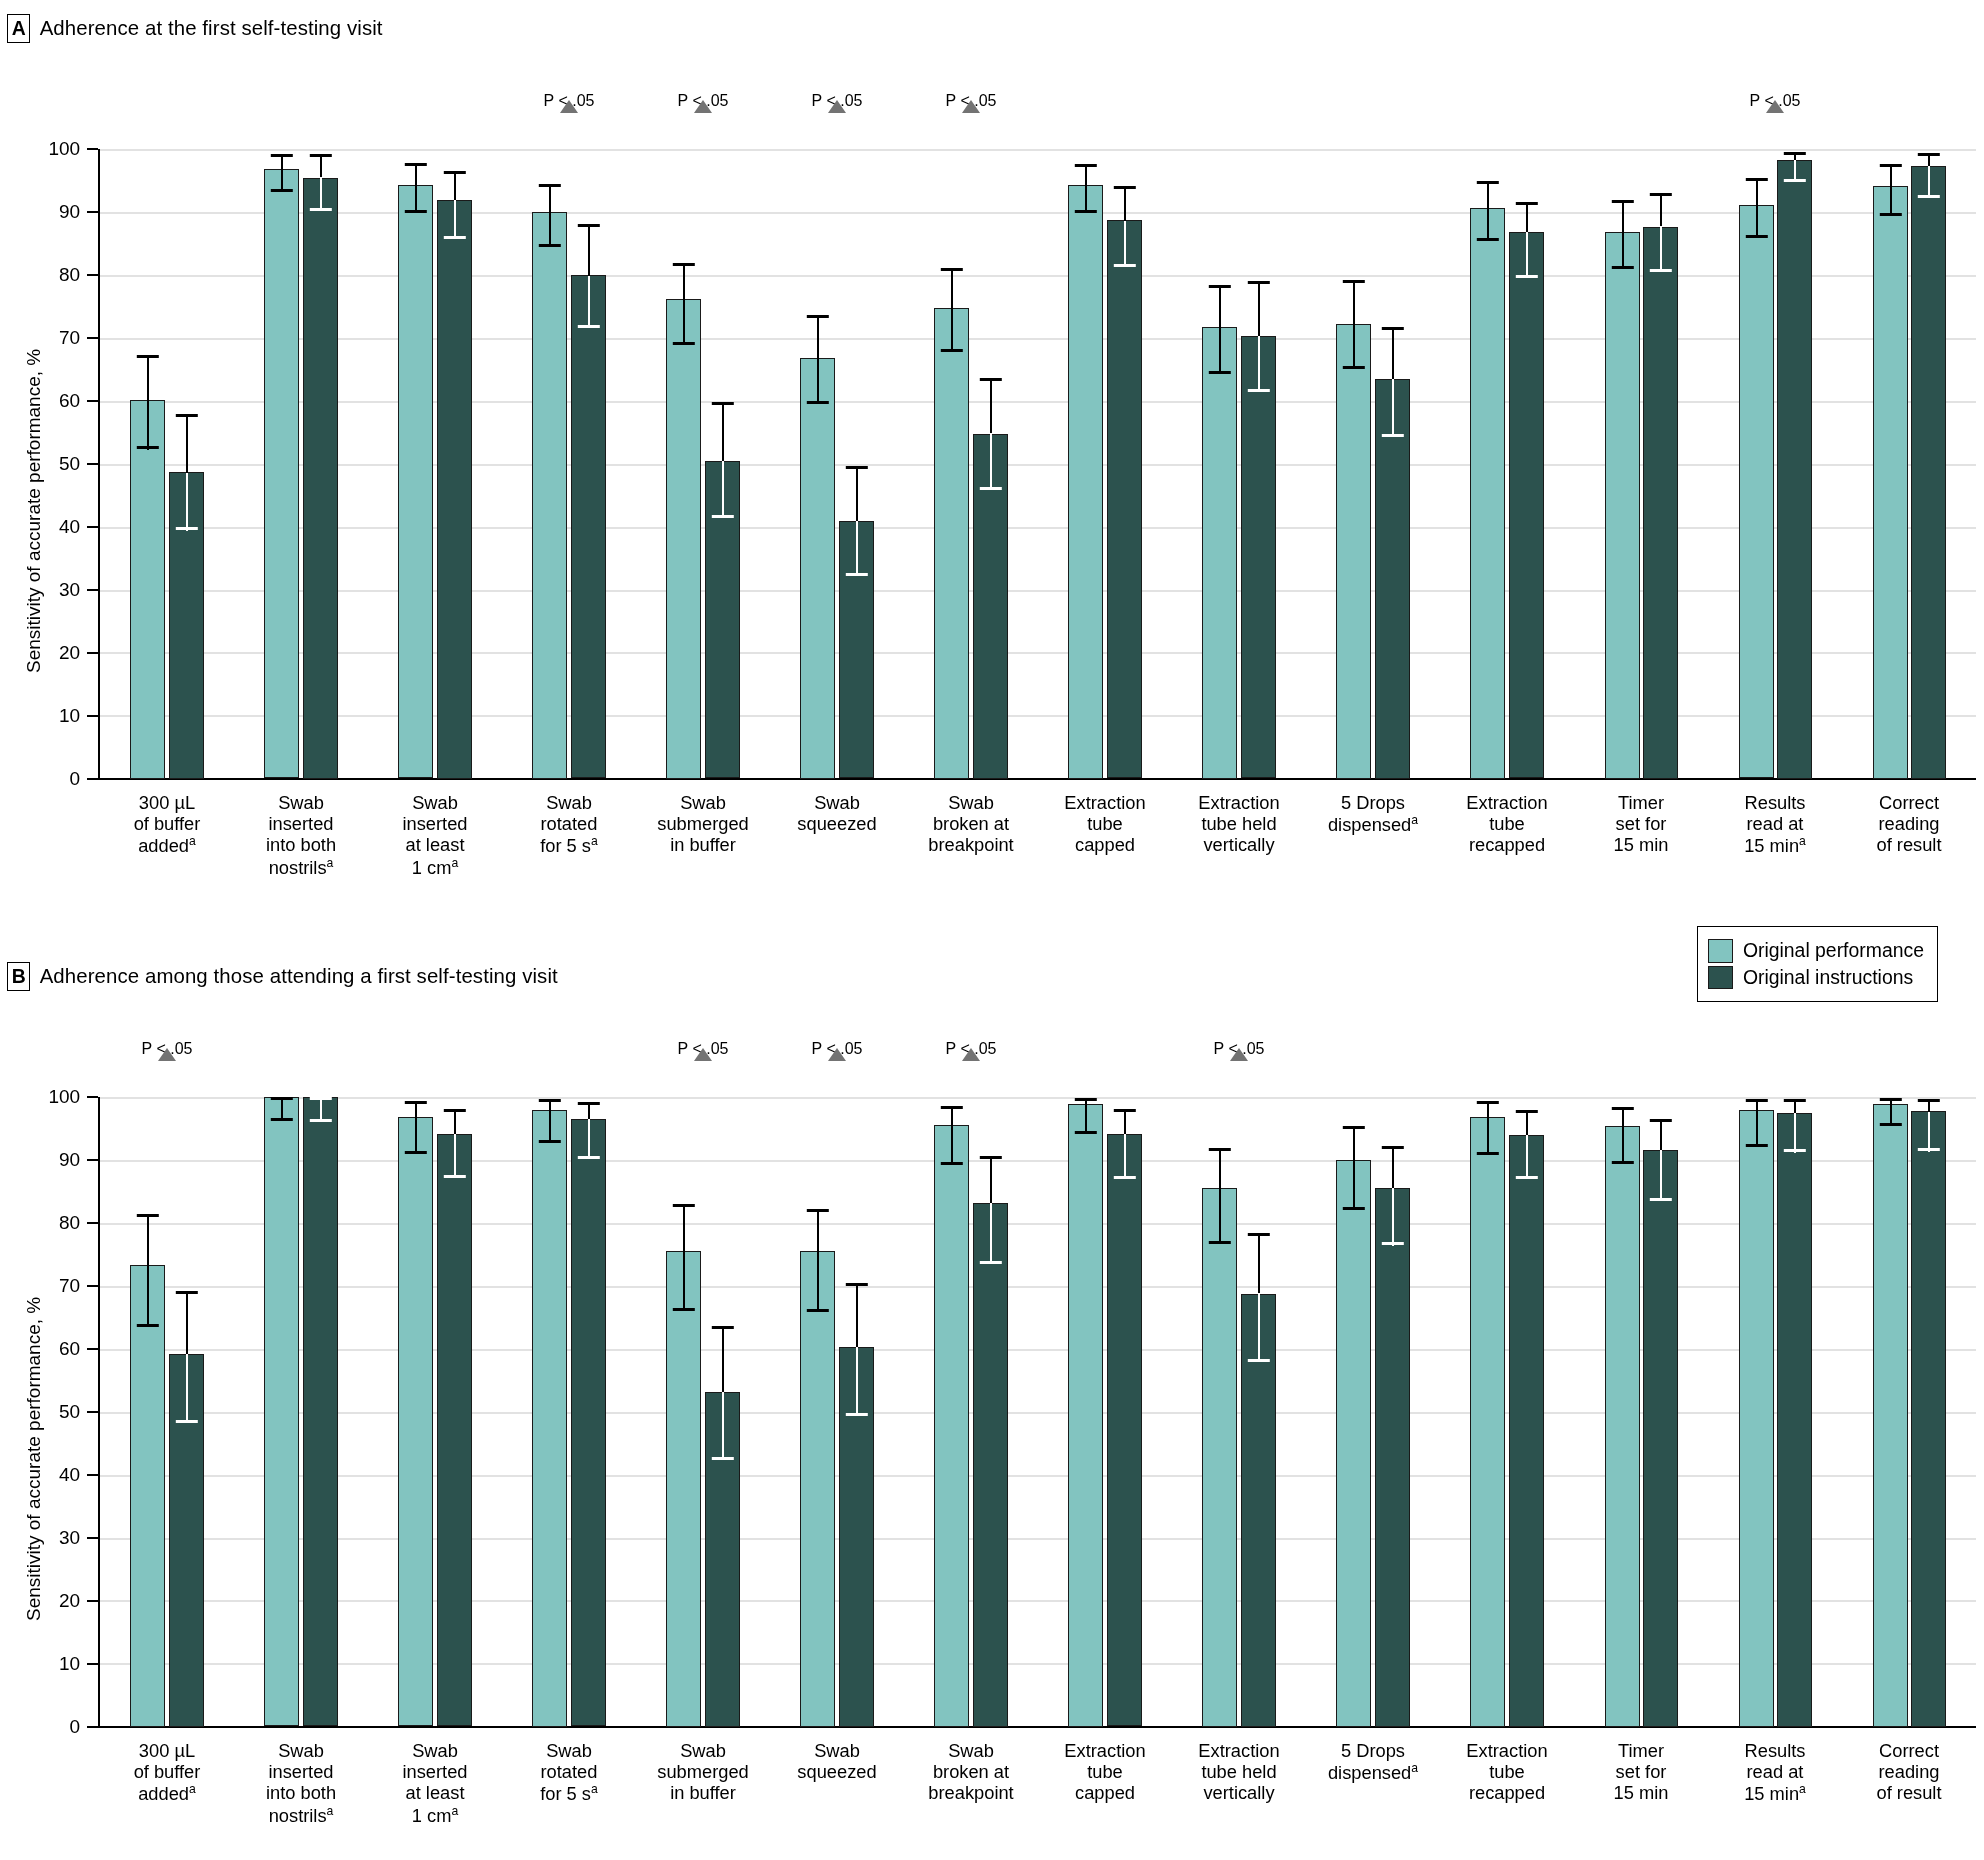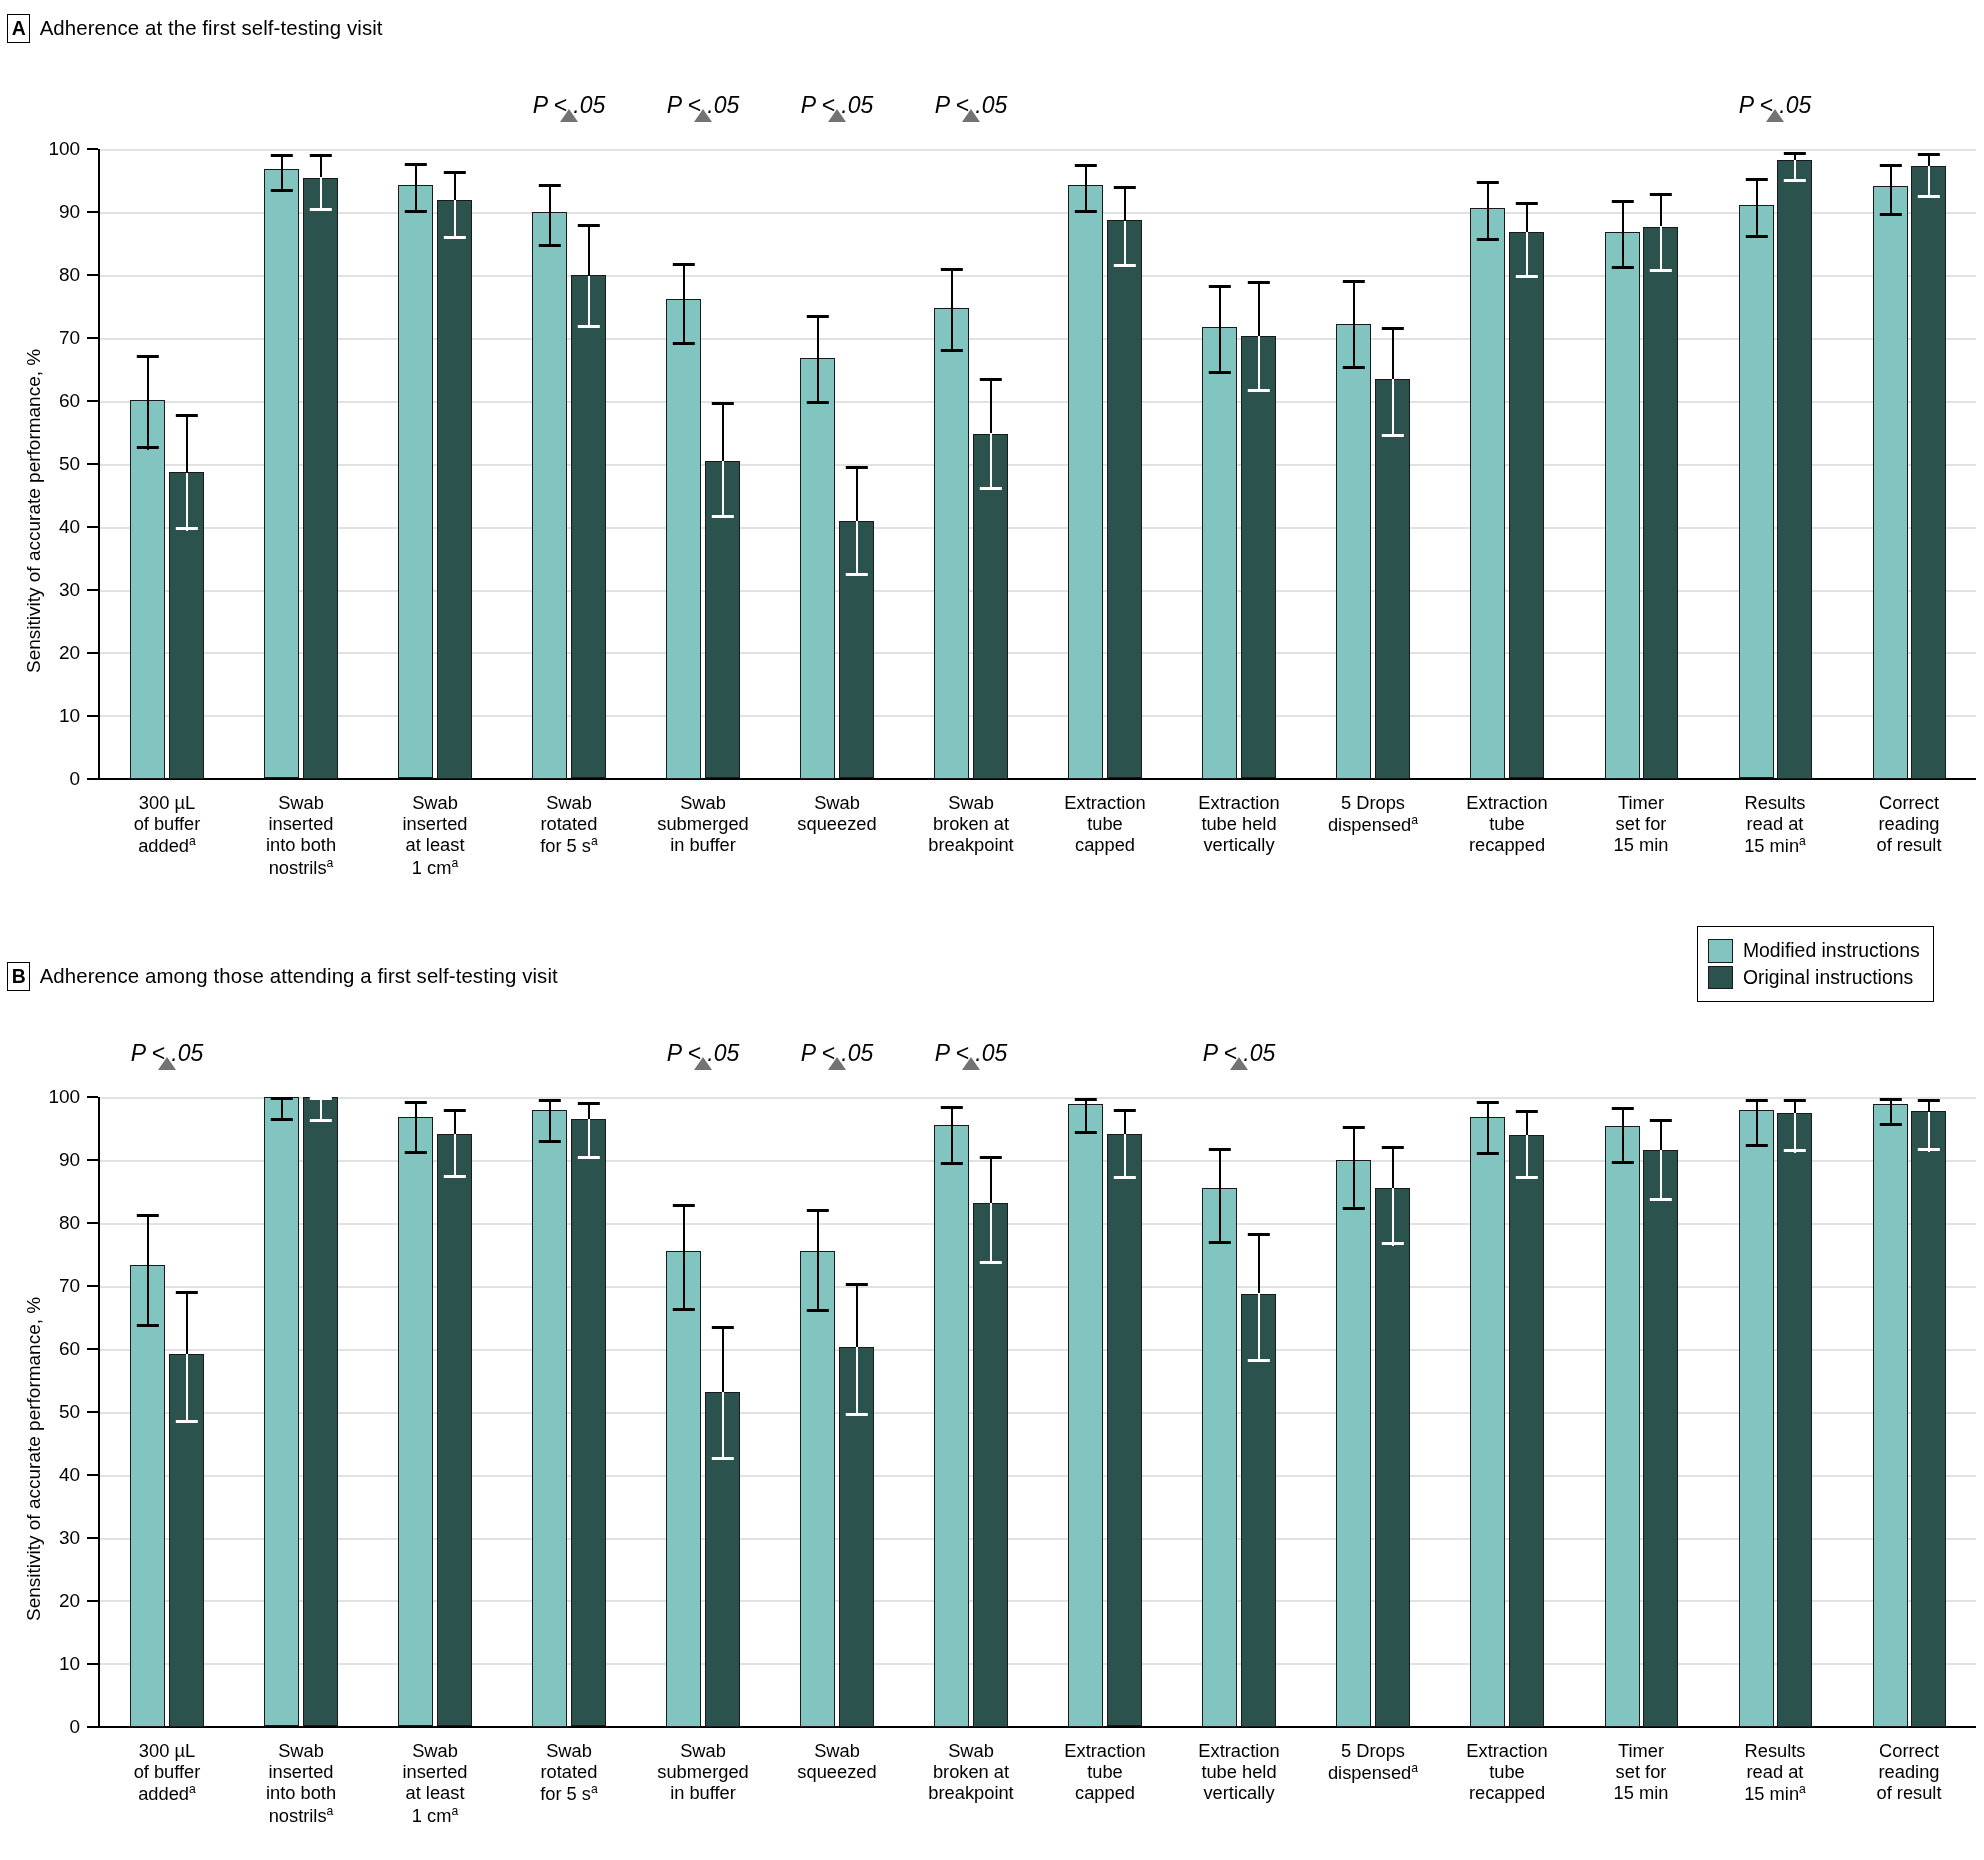--- a/index.html
+++ b/index.html
@@ -66,21 +66,21 @@
 
   .errbar { position:absolute; }
   .err-line { position:absolute; left:50%; width:2px; transform:translateX(-50%); }
   .err-cap  { position:absolute; left:50%; width:22.4px; height:3.1px; transform:translateX(-50%); }
   .dark     { background:#000; }
   .light    { background:#fff; }
 
   
   .pval { position:absolute; text-align:center; }
   .pval .ptext {
-    font-size:23px; font-style:italic; white-space:nowrap;
+    font-size:16px; white-space:nowrap;
     display:block; margin-bottom:5.1px;
   }
   .pval .pbar {
     position:relative; height:3.1px; background:#737373; width:100%;
   }
   .pval .ptri {
     position:absolute; left:50%; bottom:2.5px;
     transform:translateX(-50%);
     width:0; height:0;
     border-left:9.7px solid transparent;
@@ -369,21 +369,21 @@
       <div class="pval" style="left: 653px; width: 100px; top: 92px;"><span class="ptext">P &lt; .05</span><span class="pbar"><span class="ptri"></span></span></div>
       <div class="pval" style="left: 787px; width: 100px; top: 92px;"><span class="ptext">P &lt; .05</span><span class="pbar"><span class="ptri"></span></span></div>
       <div class="pval" style="left: 921px; width: 100px; top: 92px;"><span class="ptext">P &lt; .05</span><span class="pbar"><span class="ptri"></span></span></div>
       <div class="pval" style="left: 1725px; width: 100px; top: 92px;"><span class="ptext">P &lt; .05</span><span class="pbar"><span class="ptri"></span></span></div>
     </div>
 </div>
 
 <div class="legend" style="left:1697px; top:926px;">
   <div class="legend-row">
     <span class="legend-swatch" style="background:#82c4c0;"></span>
-    <span class="legend-label">Modified instructions</span>
+    <span class="legend-label">Original performance</span>
   </div>
   <div class="legend-row">
     <span class="legend-swatch" style="background:#2c524e;"></span>
     <span class="legend-label">Original instructions</span>
   </div>
 </div>
 
 <div class="panel" id="panelB" style="position:absolute; left:0; top:948px; width:1985px; height:912px;">
 
   <div class="panel-head" style="position:absolute; left:7.1px; top:14.3px;">

